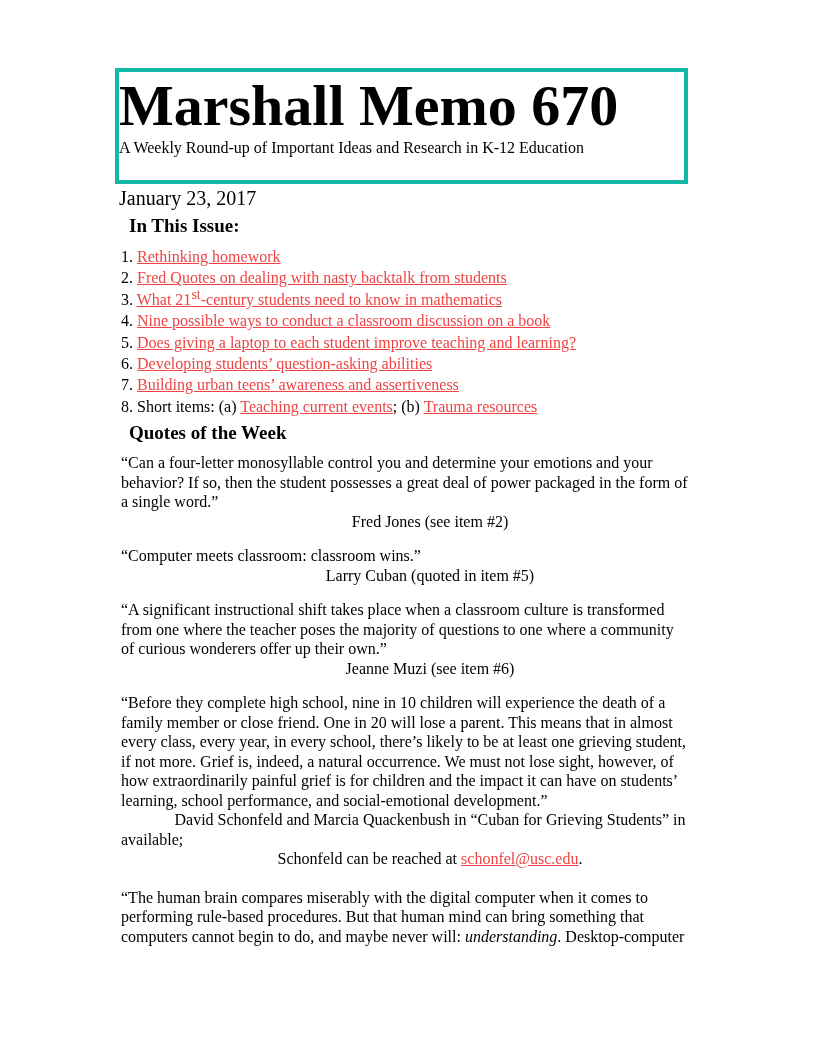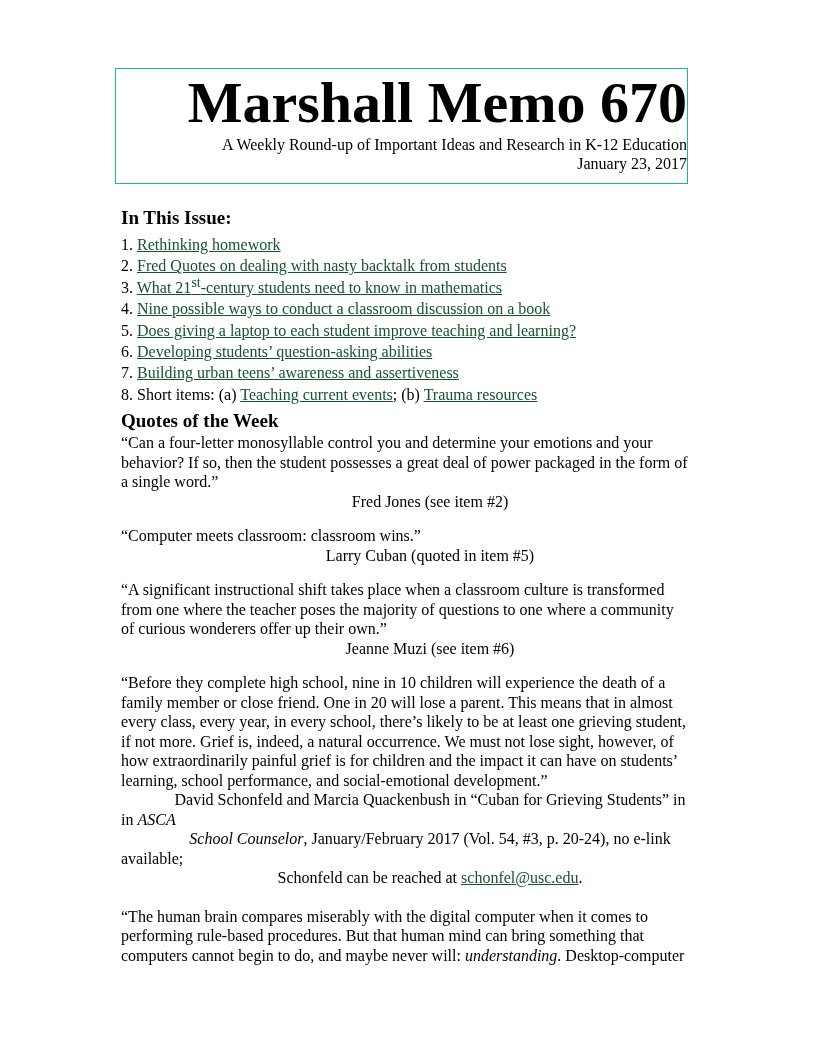--- a/index.html
+++ b/index.html
@@ -3,33 +3,33 @@
 <meta charset="utf-8">
 <style>
   html, body { margin: 0; padding: 0; background: #ffffff; }
   body {
     width: 817px; height: 1057px; position: relative; overflow: hidden;
     font-family: "Liberation Serif", "DejaVu Serif", serif;
     color: #000;
   }
   .header-box {
     position: absolute; left: 115px; top: 68px; width: 573px; height: 116px;
-    border: 1px solid #14b8a6; box-sizing: border-box; text-align: right;
+    border: 4px solid #14b8a6; box-sizing: border-box; text-align: left;
   }
   .title {
     font-weight: bold; font-size: 58px; line-height: 60px; margin-top: 4px;
     letter-spacing: 0px;
   }
   .subtitle { font-size: 16px; line-height: 19px; margin-top: 2px; }
-  .date { font-size: 16px; line-height: 19px; }
+  .date { font-size: 20px; line-height: 19px; margin-top: 32px; }
   .content { position: absolute; left: 121px; top: 206px; width: 570px; font-size: 16px; }
-  h2 { font-size: 19px; font-weight: bold; margin: 0; line-height: 24px; }
+  h2 { font-size: 19px; font-weight: bold; margin: 8px; line-height: 24px; }
   .toc { list-style: none; margin: 4px 0 0 0; padding: 0; }
   .toc li { line-height: 21.4px; font-size: 16px; }
-  a { color: #14532d; text-decoration: underline; }
+  a { color: #ef4444; text-decoration: underline; }
   sup { font-size: 14px; line-height: 0; vertical-align: 6px; }
   .quotes-h { margin-top: 4px; }
   .quote { line-height: 19.5px; margin: 0; }
   .attr { padding-left: 48px; line-height: 19.5px; text-align: center; }
   .gap { height: 15px; }
   em { font-style: italic; }
 </style>
 </head>
 <body>
 
@@ -61,20 +61,18 @@
   <p class="quote">“Computer meets classroom: classroom wins.”</p>
   <div class="attr">Larry Cuban (quoted in item #5)</div>
   <div class="gap"></div>
 
   <p class="quote">“A significant instructional shift takes place when a classroom culture is transformed from one where the teacher poses the majority of questions to one where a community of curious wonderers offer up their own.”</p>
   <div class="attr">Jeanne Muzi (see item #6)</div>
   <div class="gap"></div>
 
   <p class="quote">“Before they complete high school, nine in 10 children will experience the death of a family member or close friend. One in 20 will lose a parent. This means that in almost every class, every year, in every school, there’s likely to be at least one grieving student, if not more. Grief is, indeed, a natural occurrence. We must not lose sight, however, of how extraordinarily painful grief is for children and the impact it can have on students’ learning, school performance, and social-emotional development.”</p>
   <div class="attr">David Schonfeld and Marcia Quackenbush in “Cuban for Grieving Students” in</div>
-  <div class="quote"><span>in </span><em>ASCA</em></div>
-  <div class="attr"><em>School Counselor</em><span>, January/February 2017 (Vol. 54, #3, p. 20-24), no e-link</span></div>
   <div class="quote">available;</div>
   <div class="attr"><span>Schonfeld can be reached at </span><a href="#">schonfel@usc.edu</a><span>.</span></div>
   <div class="gap" style="height:19px"></div>
 
   <p class="quote"><span>“The human brain compares miserably with the digital computer when it comes to performing rule-based procedures. But that human mind can bring something that computers cannot begin to do, and maybe never will: </span><em>understanding</em><span>. Desktop-computer</span></p>
 </div>
 
 </body></html>

